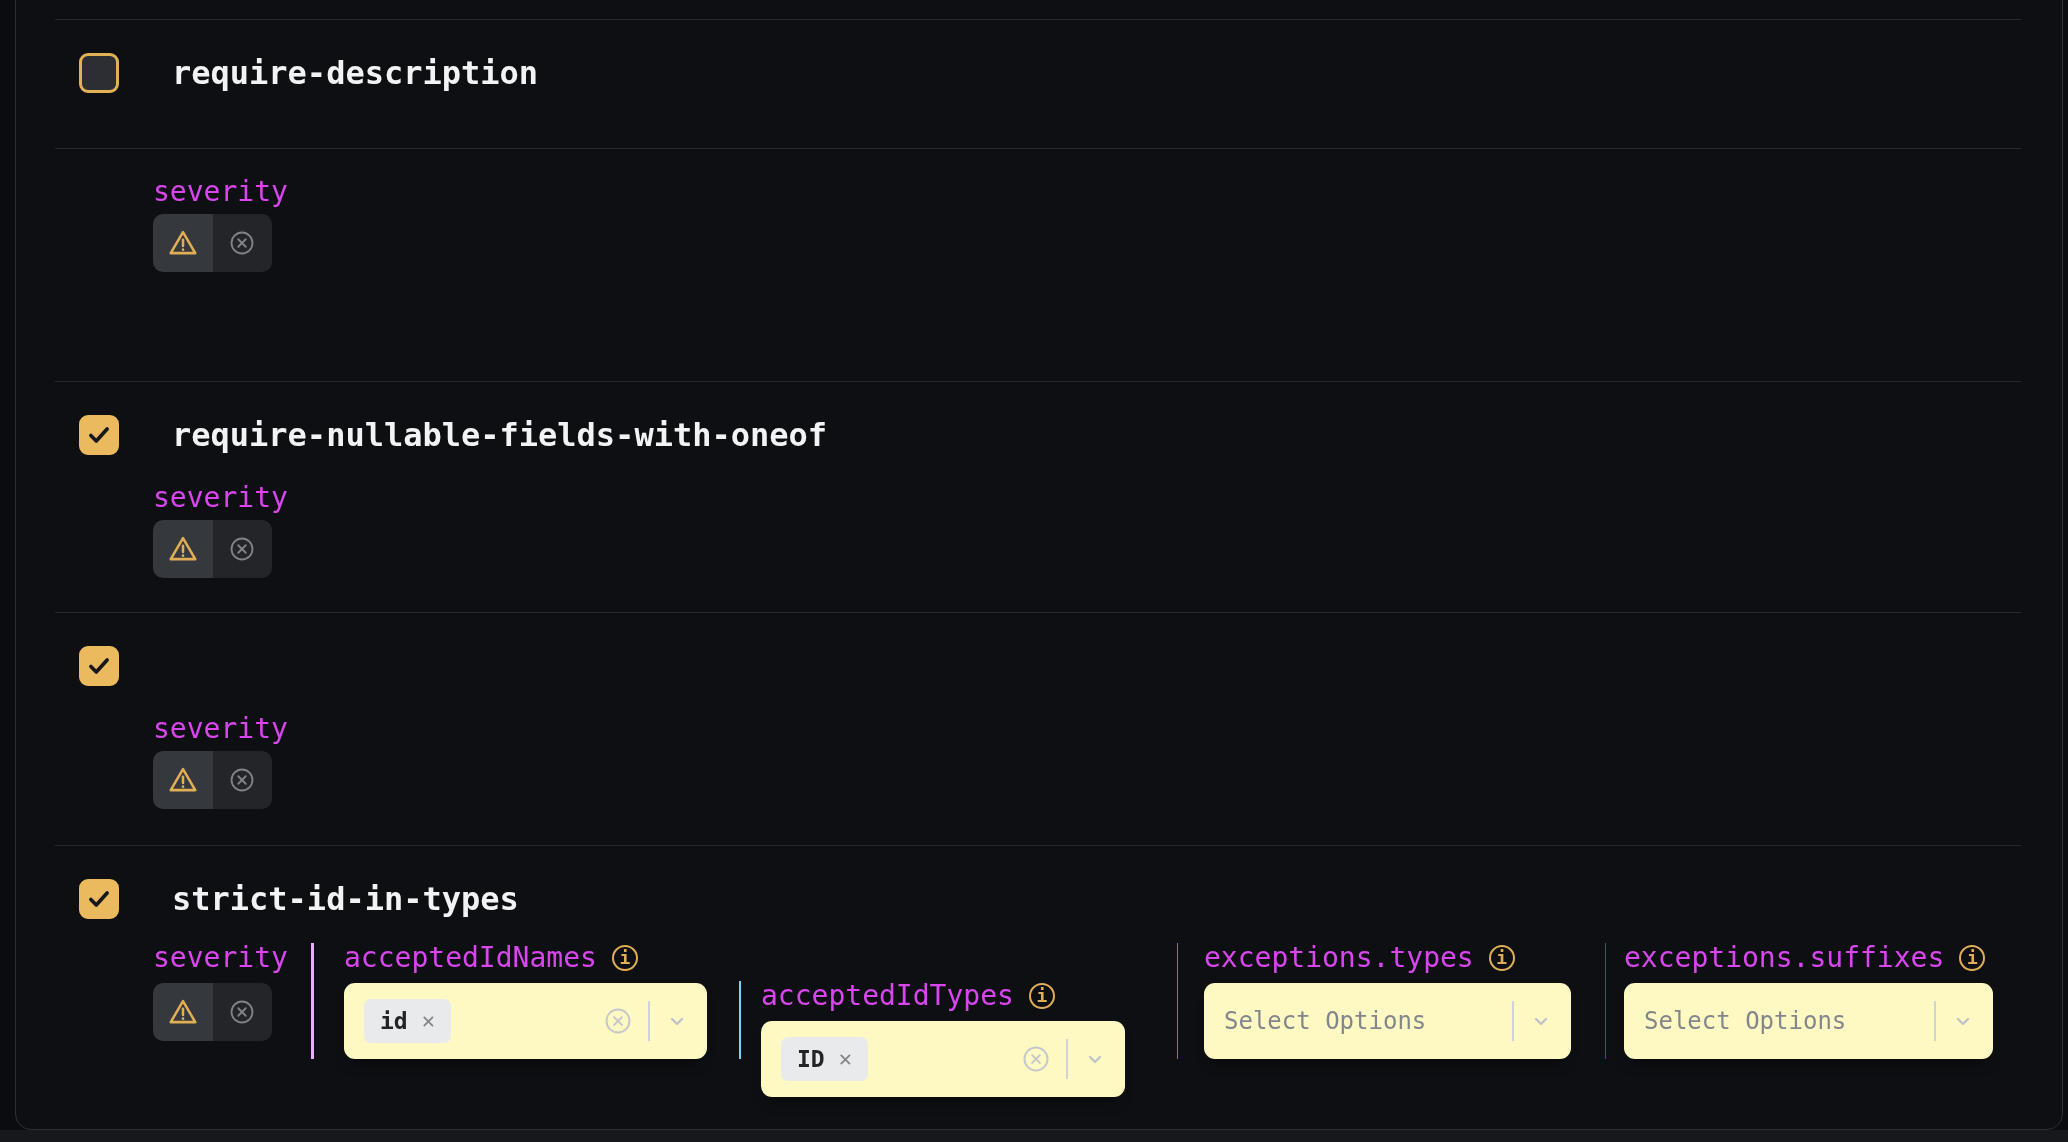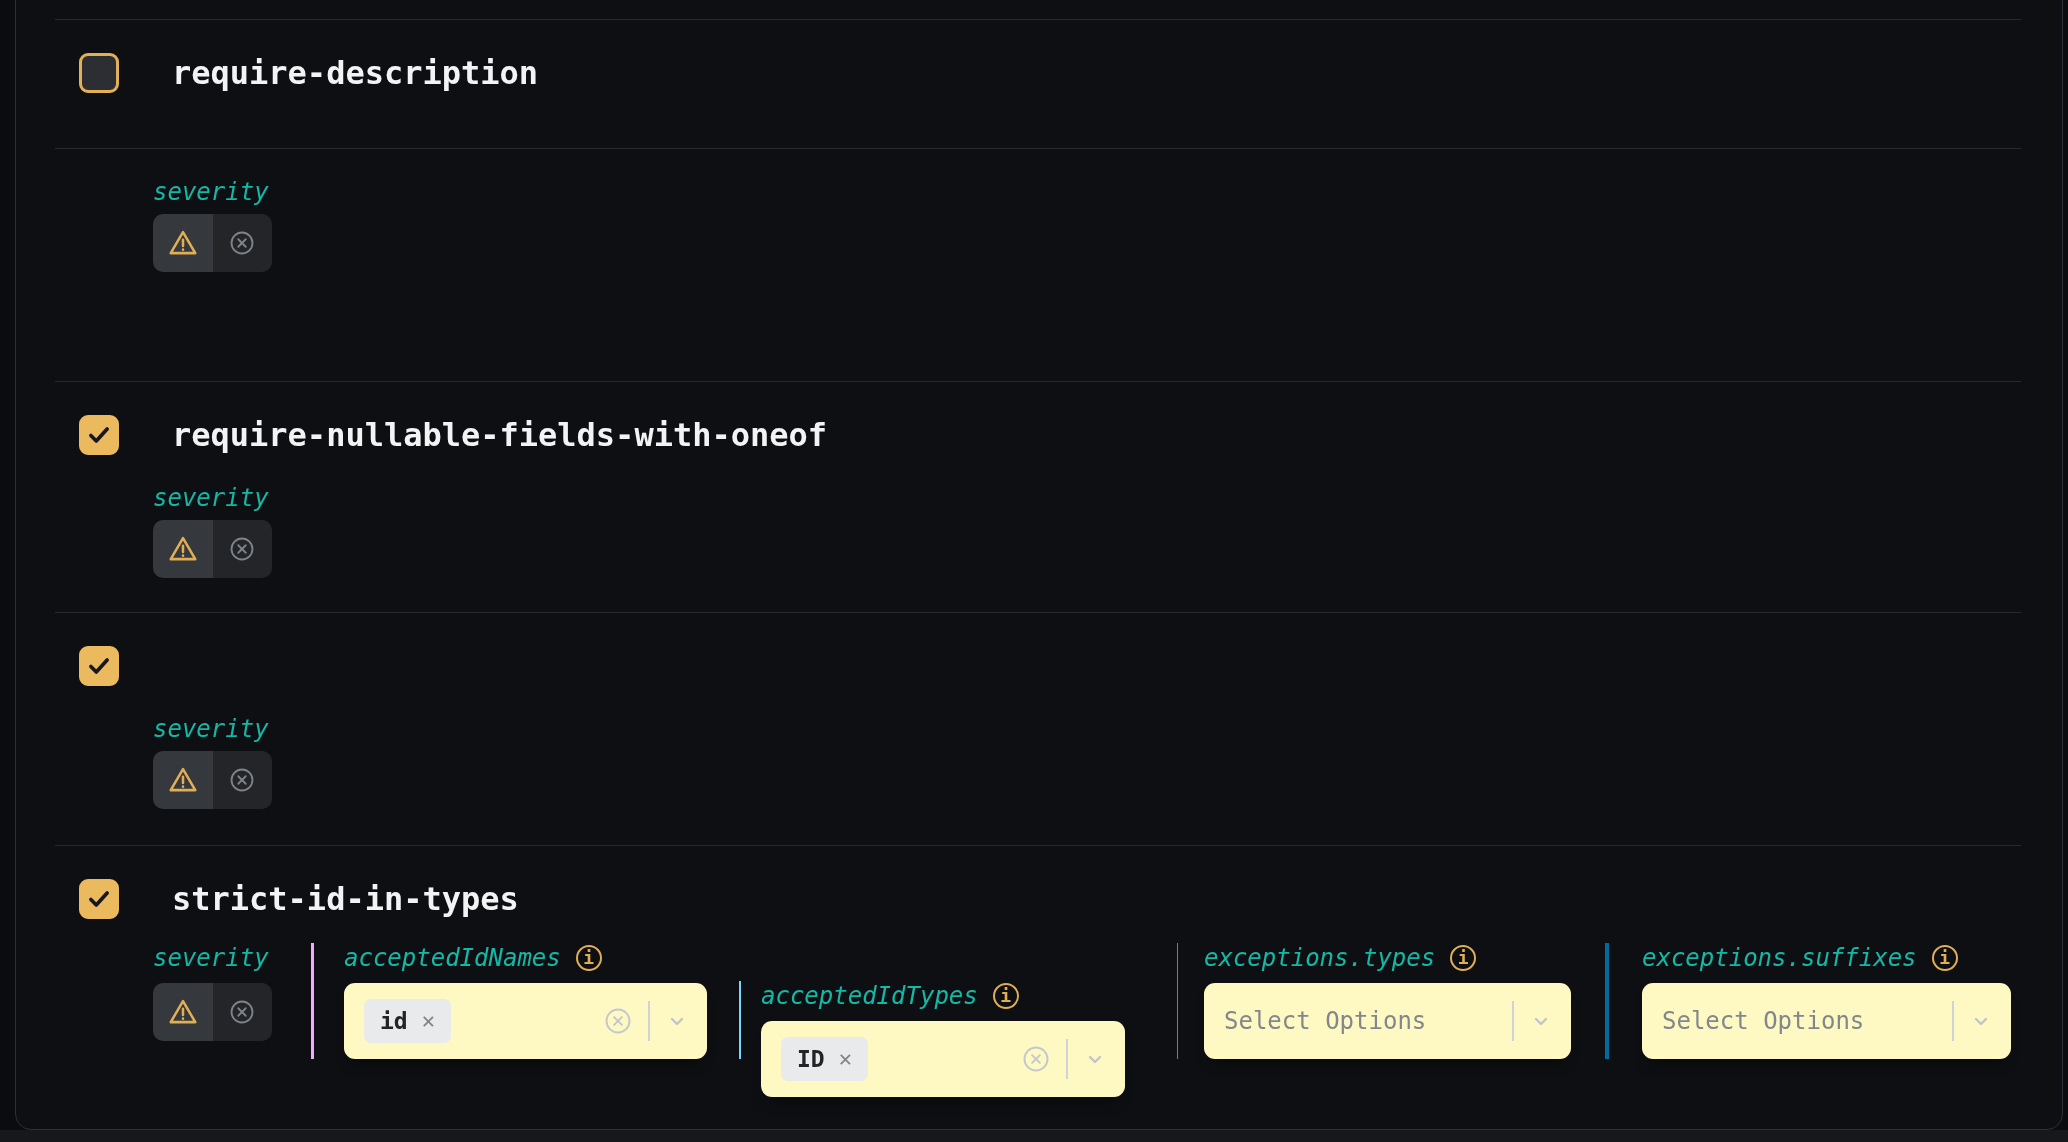--- a/index.html
+++ b/index.html
@@ -66,25 +66,24 @@
   .rule-title {
     margin-left: 37px;
     font-size: 32px;
     font-weight: bold;
     color: #f2f3f5;
     line-height: 40px;
     white-space: nowrap;
   }
 
   .field-label {
-    font-size: 24px;
-    color: #14b8a6;
+    font-size: 28px;
+    color: #d946ef;
     line-height: 30px;
     white-space: nowrap;
-    font-style: italic;
   }
 
   .severity-block { margin-left: 98px; }
   .severity-block .field-label { margin-top: 28px; }
 
   .severity-control {
     margin-top: 7px;
     width: 119px; height: 58px;
     border-radius: 10px;
     overflow: hidden;
@@ -103,21 +102,21 @@
   .config-row {
     display: flex;
     margin-top: 24px;
     height: 116px;
   }
   .cfg-col { flex: none; }
   .col-sev   { margin-left: 98px; width: 158px; }
   .col-names { width: 428px; padding-left: 30px; border-left: 3px solid #f0abfc; }
   .col-types { width: 438px; padding-left: 20px; border-left: 2px solid #7dd3fc; margin-top: 38px; }
   .col-exct  { width: 428px; padding-left: 26px; border-left: 1px solid #8b5cf6; }
-  .col-excs  { width: 441px; padding-left: 33px; border-left: 4px solid #0369a1; }
+  .col-excs  { width: 441px; padding-left: 18px; border-left: 1px solid #0369a1; }
 
   .label-line {
     display: flex; align-items: center; gap: 15px; height: 30px;
   }
   .info-icon {
     width: 26px; height: 26px;
     border: 2px solid #e0ae55;
     border-radius: 50%;
     color: #e0ae55;
     font-size: 18px;

